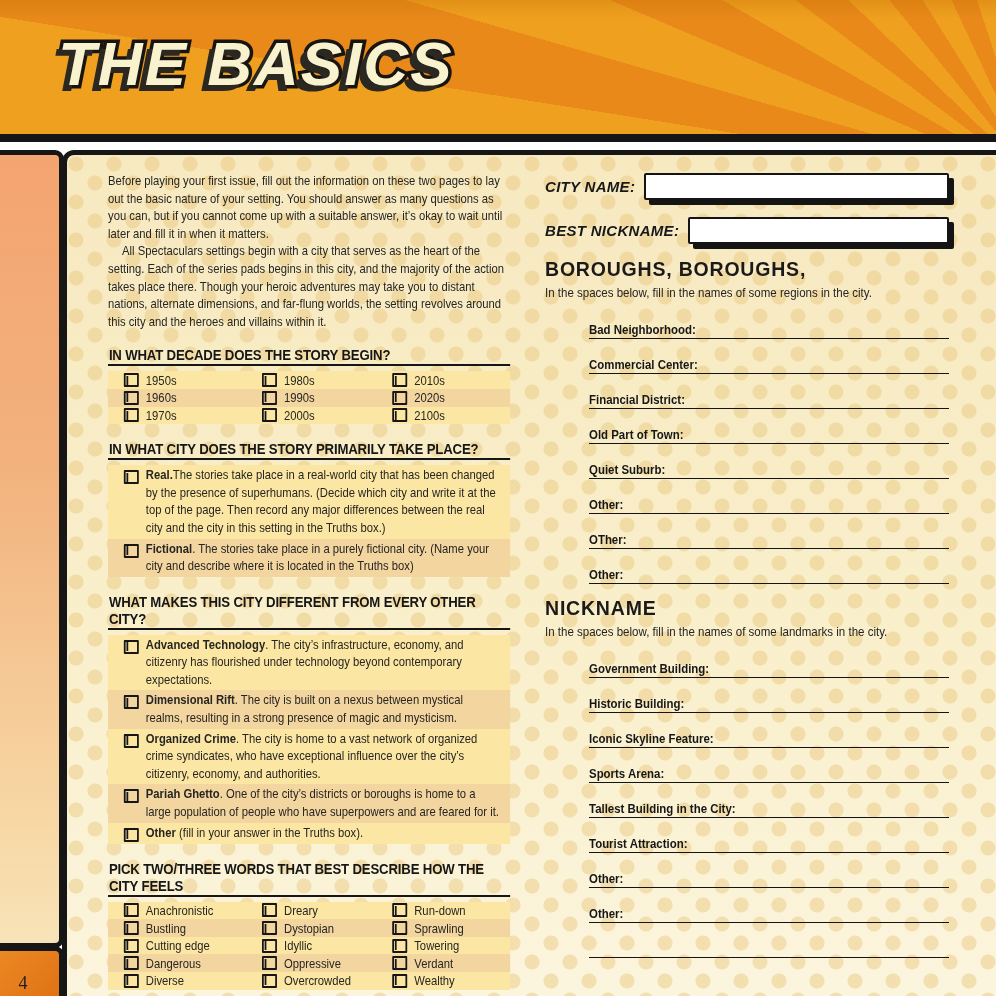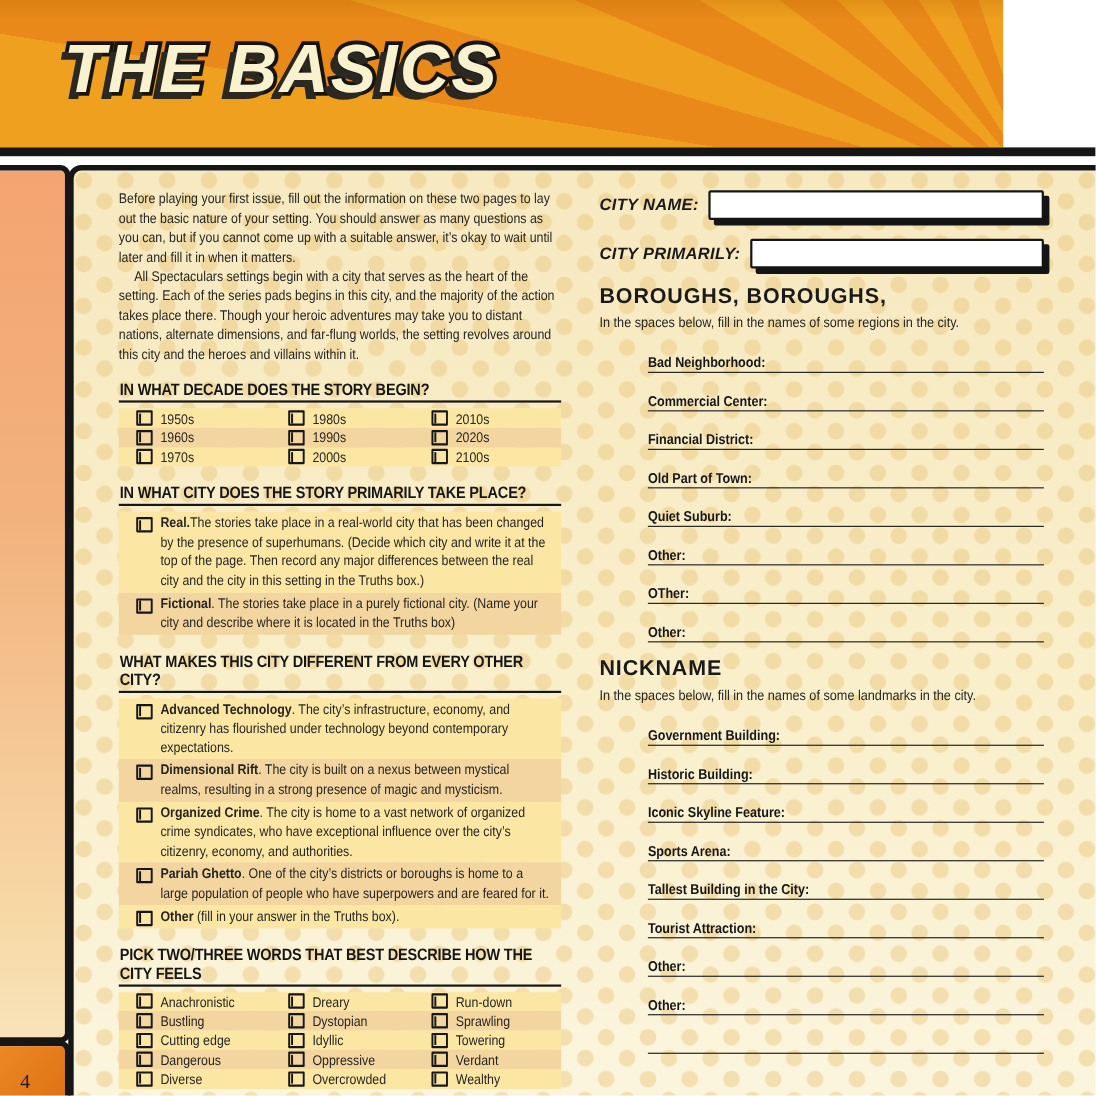--- a/index.html
+++ b/index.html
@@ -1,20 +1,20 @@
 <!DOCTYPE html>
 <html><head>
 <meta charset="utf-8">
 <style>
   html,body{margin:0;padding:0;}
   body{font-family:"Liberation Sans",sans-serif;background:#ffffff;}
   .stage{position:relative;width:996px;height:996px;overflow:hidden;background:#ffffff;}
 
   
-  .banner{position:absolute;left:0;top:0;width:912px;height:134px;
+  .banner{position:absolute;left:0;top:0;width:996px;height:134px;
     background:
       linear-gradient(180deg,rgba(190,105,0,.28) 0%,rgba(190,105,0,0) 14%),
       repeating-conic-gradient(from 195deg at 104% 135%, #E8891A 0deg 7deg, #EFA01F 7deg 14deg);
     }
   .title{position:absolute;left:58px;top:28px;margin:0;
     font-family:"Liberation Sans",sans-serif;font-style:italic;font-weight:800;
     font-size:62px;letter-spacing:2px;color:#F8F2CF;
     -webkit-text-stroke:7px #171411;paint-order:stroke fill;
     text-shadow:-7px 6px 0 #2b2721;}
   .black-bar{position:absolute;left:0;top:134px;width:996px;height:8px;background:#161616;}
@@ -259,21 +259,21 @@
     </div>
 
     <div class="right-col">
 
       <div class="city-row">
         <span class="city-label">CITY NAME:</span>
         <input class="city-input" type="text" value="" style="">
       </div>
 
       <div class="city-row">
-        <span class="city-label">CITY PRIMARILY:</span>
+        <span class="city-label">BEST NICKNAME:</span>
         <input class="city-input" type="text" value="" style="">
       </div>
 
       <div class="comic-header">
         <div>BOROUGHS, BOROUGHS,</div>
       </div>
       <div class="helper">In the spaces below, fill in the names of some regions in the city.</div>
 
       <div class="fields">
         <div class="field">

